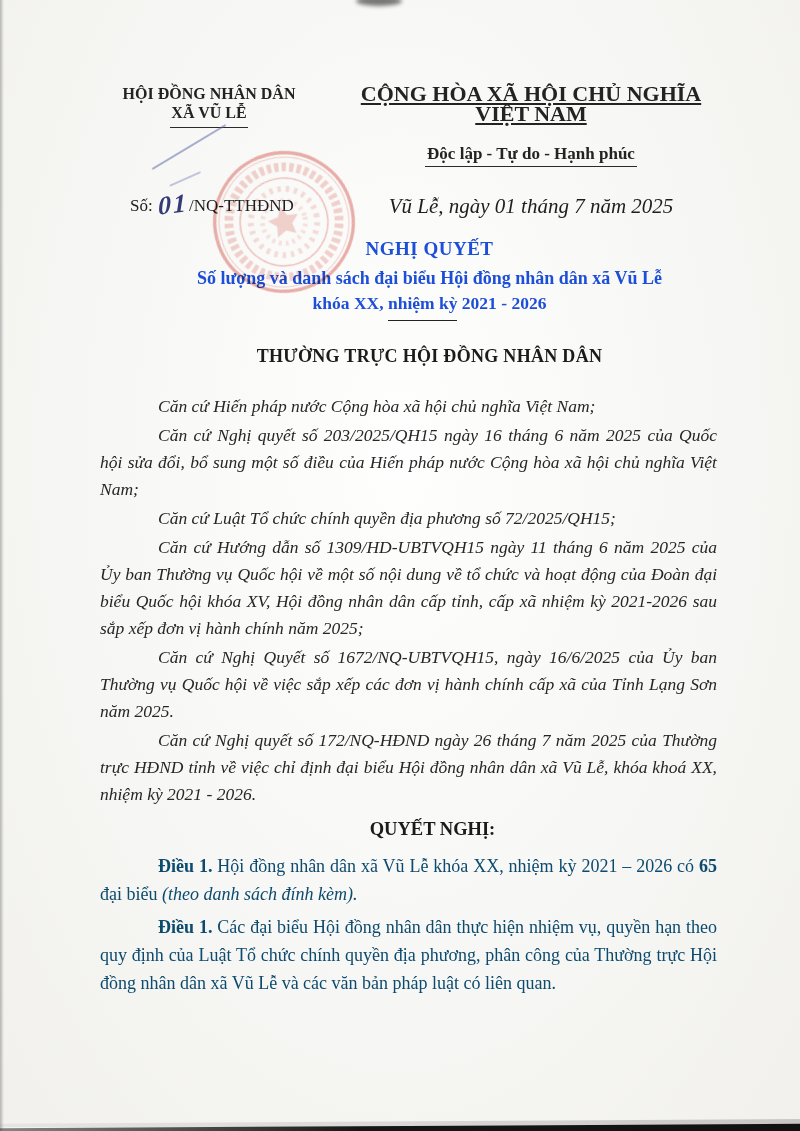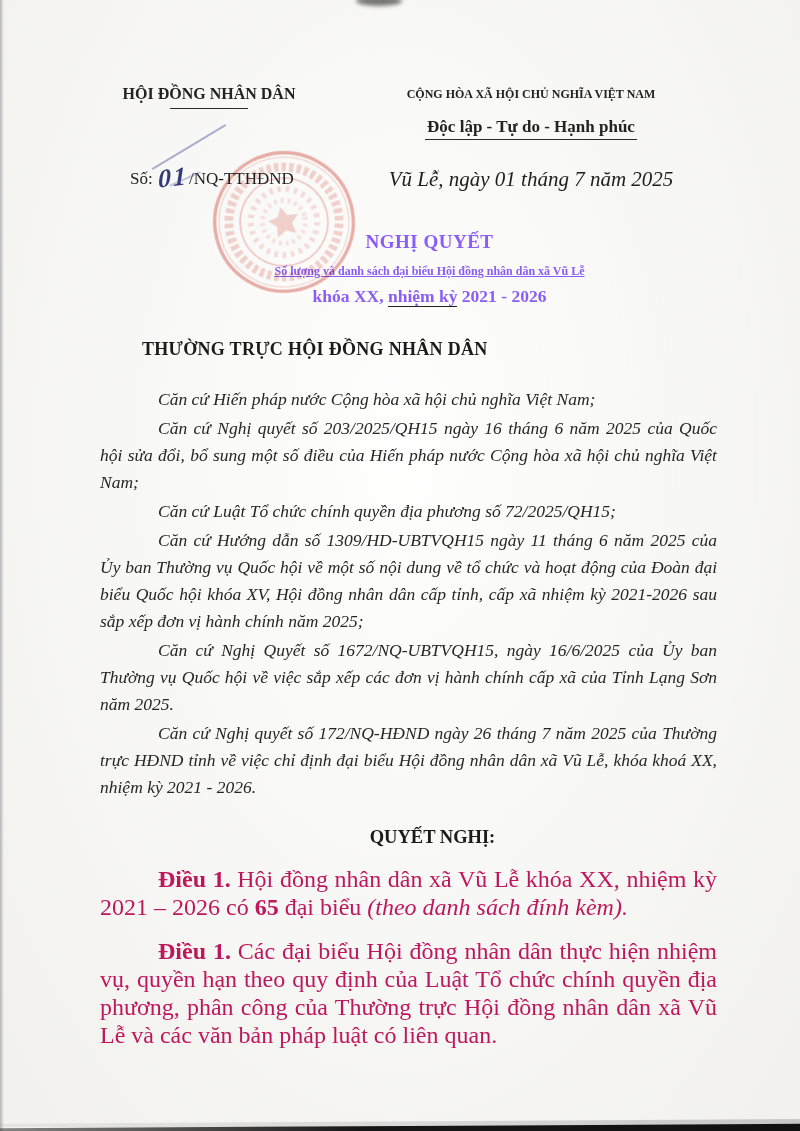--- a/index.html
+++ b/index.html
@@ -17,48 +17,48 @@
   }
   .content{
     position:relative;
     padding:84px 83px 0 100px;
   }
   
   .header-row{display:flex;justify-content:space-between;align-items:flex-start;gap:14px;}
   .issuer{width:218px;text-align:center;font-weight:bold;font-size:16px;line-height:19px;color:#232323;}
   .issuer-underline{width:78px;border-top:1.6px solid #2a2a2a;margin:5px auto 0;}
   .national{width:372px;text-align:center;font-weight:bold;color:#232323;}
-  .national-line1{font-size:12px;line-height:20px;}
-  .national-line2{display:inline-block;font-size:17px;line-height:21px;margin-top:12px;padding:0 2px 2px;border-bottom:1.6px solid #2a2a2a;}
+  .national-line1{font-size:22px;line-height:20px;text-decoration:underline;}
+  .national-line2{display:inline-block;font-size:17px;line-height:21px;margin-top:19px;padding:0 2px 2px;border-bottom:1.6px solid #2a2a2a;}
   
   .meta-row{display:flex;justify-content:space-between;margin-top:24px;}
   .doc-number{padding-left:30px;font-size:17px;line-height:30px;white-space:nowrap;}
   .handwritten-number{
     display:inline-block;color:#333a75;font-size:26px;line-height:20px;
     font-style:italic;font-weight:bold;letter-spacing:2px;
     transform:rotate(-7deg) skewX(-6deg);position:relative;top:2px;margin:0 1px;
   }
   .dateline{width:372px;text-align:center;font-style:italic;font-size:21px;line-height:30px;}
   
-  .title-block{text-align:center;padding-left:42px;font-weight:bold;margin-top:36px;color:#8b5cf6;}
+  .title-block{text-align:center;padding-left:42px;font-weight:bold;margin-top:16px;color:#1d4ed8;}
   .title-doc-type{font-size:19px;line-height:24px;letter-spacing:.5px;}
-  .title-subject1{font-size:12px;line-height:26px;margin-top:4px;text-decoration:underline;}
+  .title-subject1{font-size:18px;line-height:26px;margin-top:4px;}
   .title-subject2{font-size:17.5px;line-height:24px;}
-  .uline{border-bottom:1.7px solid #222;padding-bottom:0;}
-  .authority-heading{padding-left:42px;font-weight:bold;font-size:18px;letter-spacing:.3px;margin-top:30px;line-height:22px;color:#1b1b1b;}
+  .uline{border-bottom:1.7px solid #222;padding-bottom:7px;}
+  .authority-heading{text-align:center;padding-left:42px;font-weight:bold;font-size:18px;letter-spacing:.3px;margin-top:30px;line-height:22px;color:#1b1b1b;}
   
   .preamble{margin-top:26px;}
   .preamble p{
     margin:0 0 2px;font-style:italic;font-size:17.5px;line-height:27px;
     text-align:justify;text-indent:58px;color:#262626;
   }
-  .resolve-heading{text-align:center;padding-left:48px;font-weight:bold;font-size:18.5px;margin:24px 0 11px;line-height:24px;color:#1b1b1b;}
+  .resolve-heading{text-align:center;padding-left:48px;font-weight:bold;font-size:18.5px;margin:9px 0 11px;line-height:24px;color:#1b1b1b;}
   .articles p{
-    margin:16px 0 5px;font-size:24px;line-height:28px;
-    text-align:justify;text-indent:58px;color:#be185d;
+    margin:0 0 5px;font-size:18px;line-height:28px;
+    text-align:justify;text-indent:58px;color:#0c4a6e;
   }
   .article-label{font-weight:bold;}
   .bold{font-weight:bold;}
   .italic{font-style:italic;}
   
   .stamp{
     position:absolute;left:206px;top:144px;width:156px;height:156px;
     transform:rotate(-14deg);filter:blur(.45px);mix-blend-mode:multiply;opacity:.85;
     pointer-events:none;
   }
@@ -91,20 +91,21 @@
 </head>
 <body>
 
 <div class="scan-surface"></div>
 
 <div class="content">
 
   <div class="header-row">
     <div class="issuer">
       <div>HỘI ĐỒNG NHÂN DÂN</div>
+      <div>XÃ VŨ LỄ</div>
       <div class="issuer-underline"></div>
     </div>
     <div class="national">
       <div class="national-line1">CỘNG HÒA XÃ HỘI CHỦ NGHĨA VIỆT NAM</div>
       <div class="national-line2">Độc lập - Tự do - Hạnh phúc</div>
     </div>
   </div>
 
   <div class="meta-row">
     <div class="doc-number"><span>Số:</span> <span class="handwritten-number">01</span><span>/NQ-TTHĐND</span></div>

